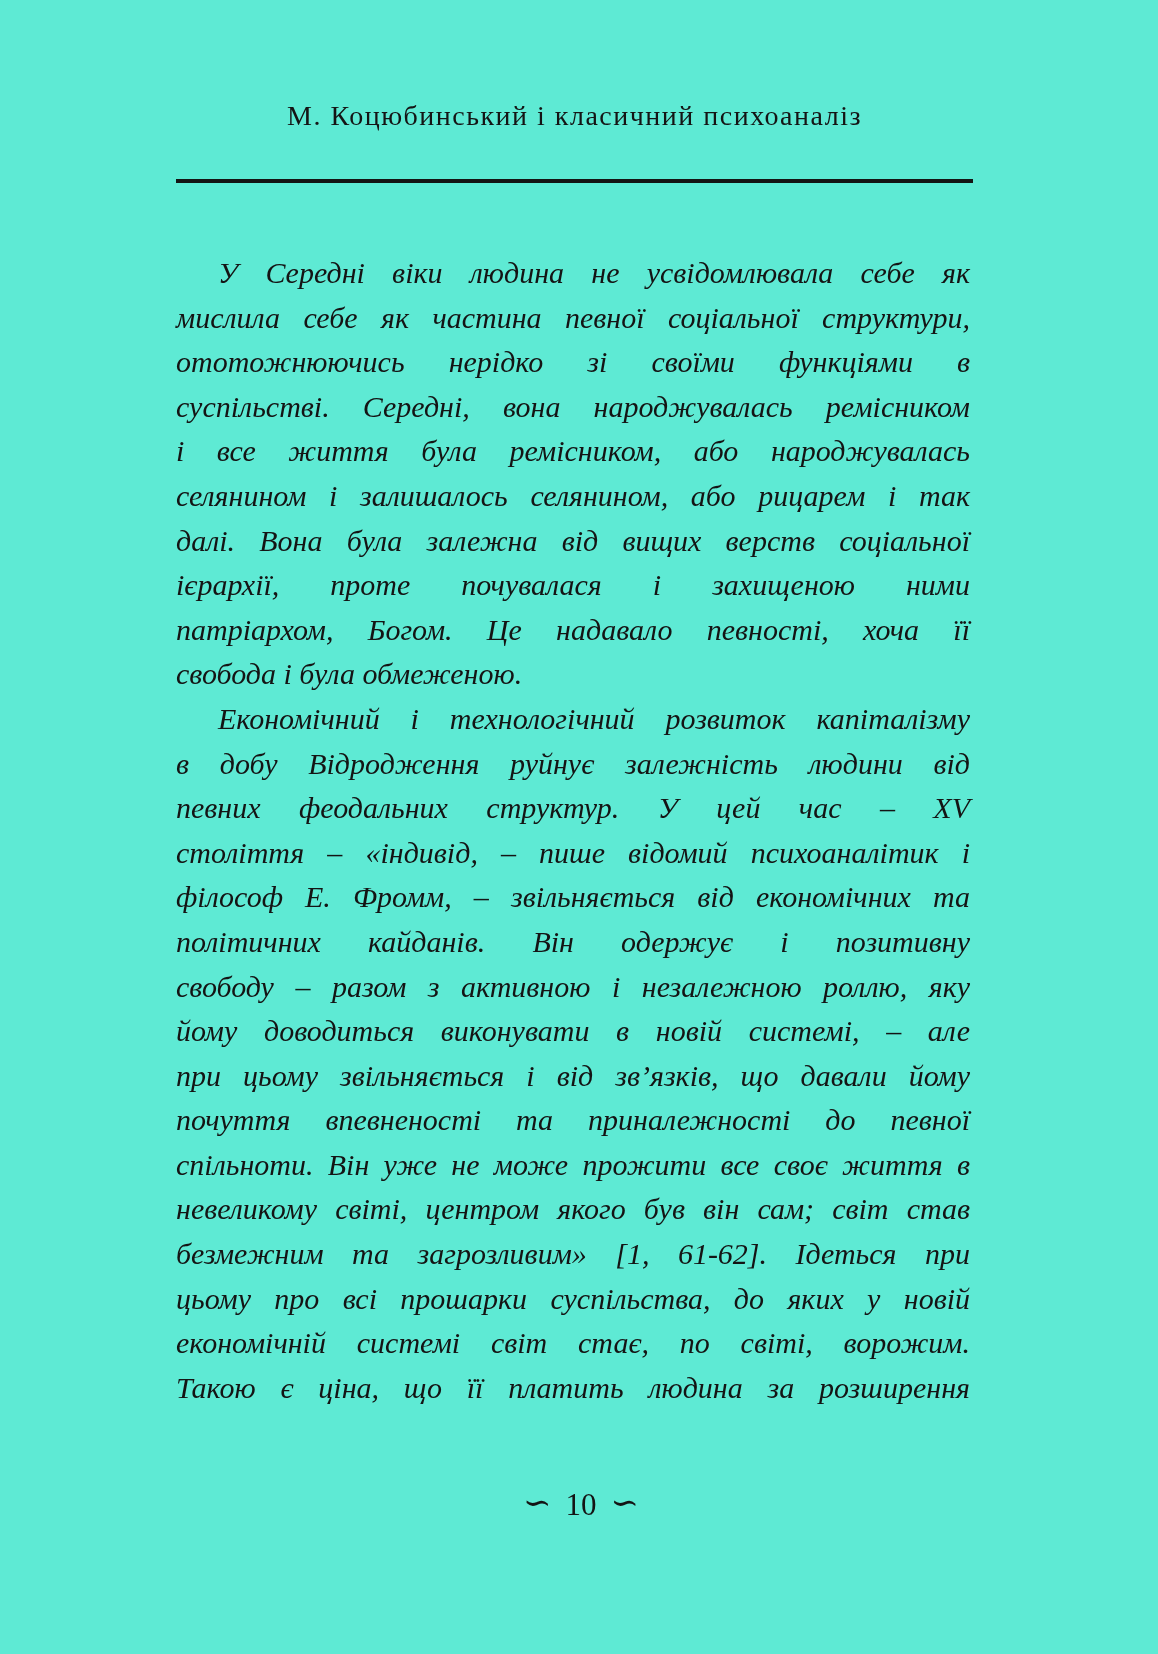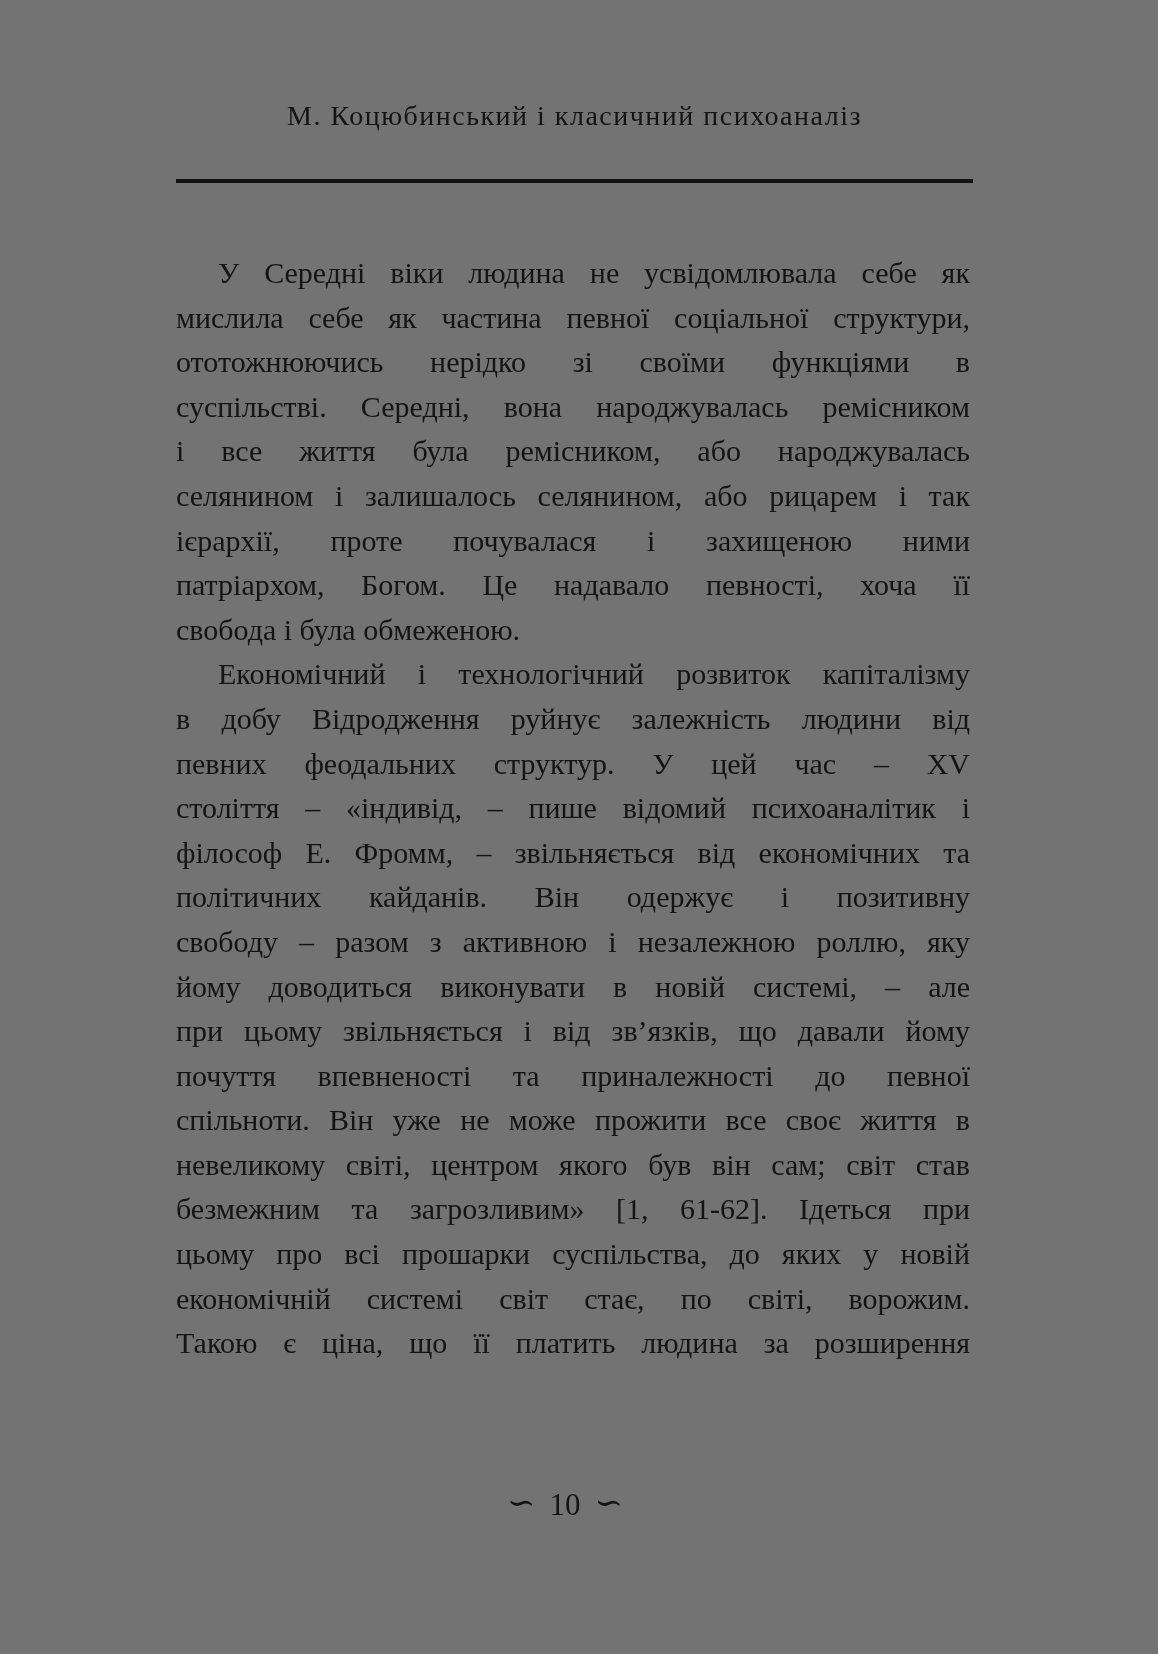--- a/index.html
+++ b/index.html
@@ -5,21 +5,21 @@
   html, body {
     margin: 0;
     padding: 0;
     background: #e8e8e8;
   }
   .page {
     position: relative;
     width: 1158px;
     height: 1654px;
     margin: 0 auto;
-    background: #737373;
+    background: #5eead4;
     color: #141414;
     font-family: "Liberation Serif", "DejaVu Serif", serif;
     overflow: hidden;
   }
   .header-title {
     position: absolute;
     left: 176px;
     top: 100px;
     width: 797px;
     text-align: center;
@@ -38,34 +38,35 @@
   .body-text {
     position: absolute;
     left: 176px;
     top: 251px;
     width: 794px;
     font-size: 30px;
   }
   .line {
     line-height: 44.6px;
     text-align: justify;
+    font-style: italic;
   }
   .line.just {
     text-align-last: justify;
   }
   .line.flush {
     text-align: right;
     text-align-last: left;
   }
   .line.indent {
     text-indent: 42px;
   }
   .footer {
     position: absolute;
-    left: 168px;
+    left: 184px;
     top: 1482px;
     width: 794px;
     text-align: center;
     font-size: 31px;
     white-space: nowrap;
   }
   .ornament {
     display: inline-block;
     font-size: 34px;
     vertical-align: 1px;
@@ -80,20 +81,21 @@
   <div class="header-rule"></div>
 
   <div class="body-text" id="body-text">
       <div>
         <div class="line just indent">У Середні віки людина не усвідомлювала себе як</div>
         <div class="line just">мислила себе як частина певної соціальної структури,</div>
         <div class="line just">ототожнюючись нерідко зі своїми функціями в</div>
         <div class="line just">суспільстві. Середні, вона народжувалась ремісником</div>
         <div class="line just">і все життя була ремісником, або народжувалась</div>
         <div class="line just">селянином і залишалось селянином, або рицарем і так</div>
+        <div class="line just">далі. Вона була залежна від вищих верств соціальної</div>
         <div class="line just">ієрархії, проте почувалася і захищеною ними</div>
         <div class="line just">патріархом, Богом. Це надавало певності, хоча її</div>
         <div class="line flush">свобода і була обмеженою.</div>
       </div>
       <div>
         <div class="line just indent">Економічний і технологічний розвиток капіталізму</div>
         <div class="line just">в добу Відродження руйнує залежність людини від</div>
         <div class="line just">певних феодальних структур. У цей час – XV</div>
         <div class="line just">століття – «індивід, – пише відомий психоаналітик і</div>
         <div class="line just">філософ Е. Фромм, – звільняється від економічних та</div>

